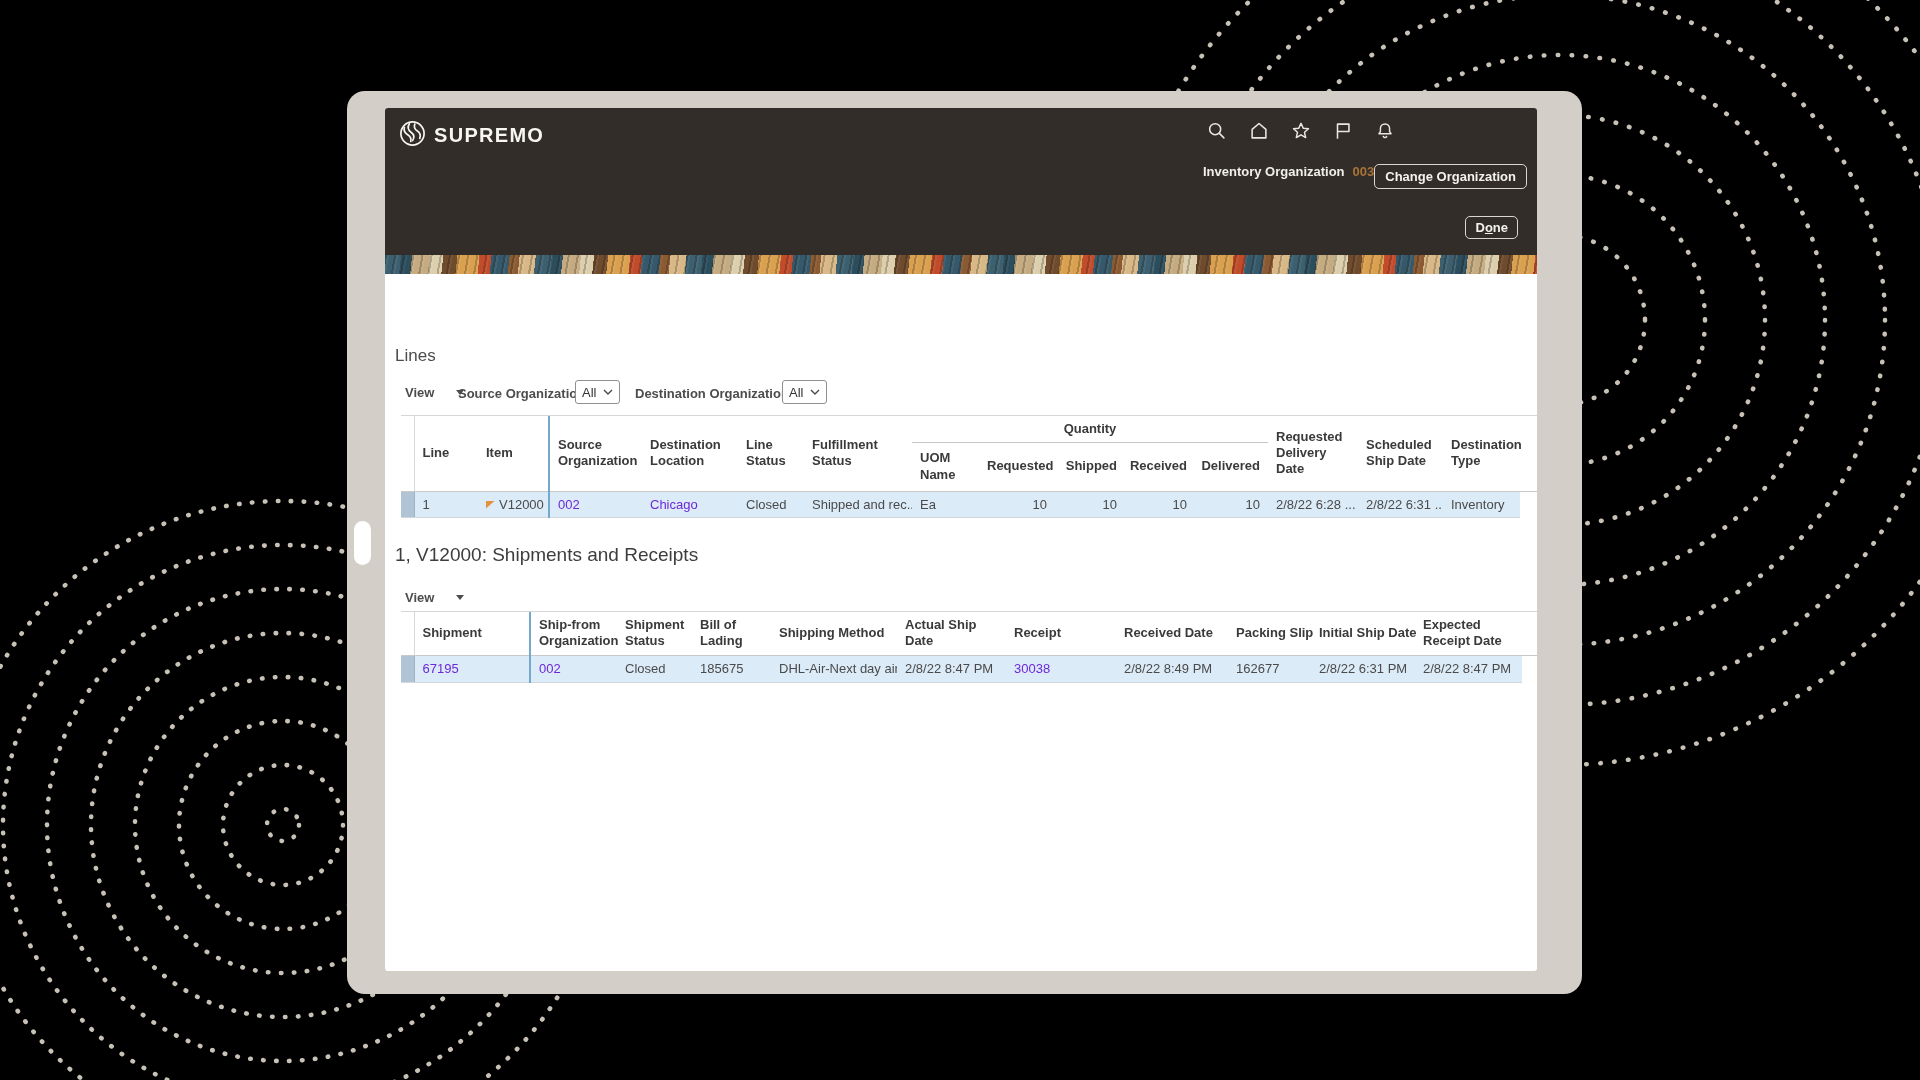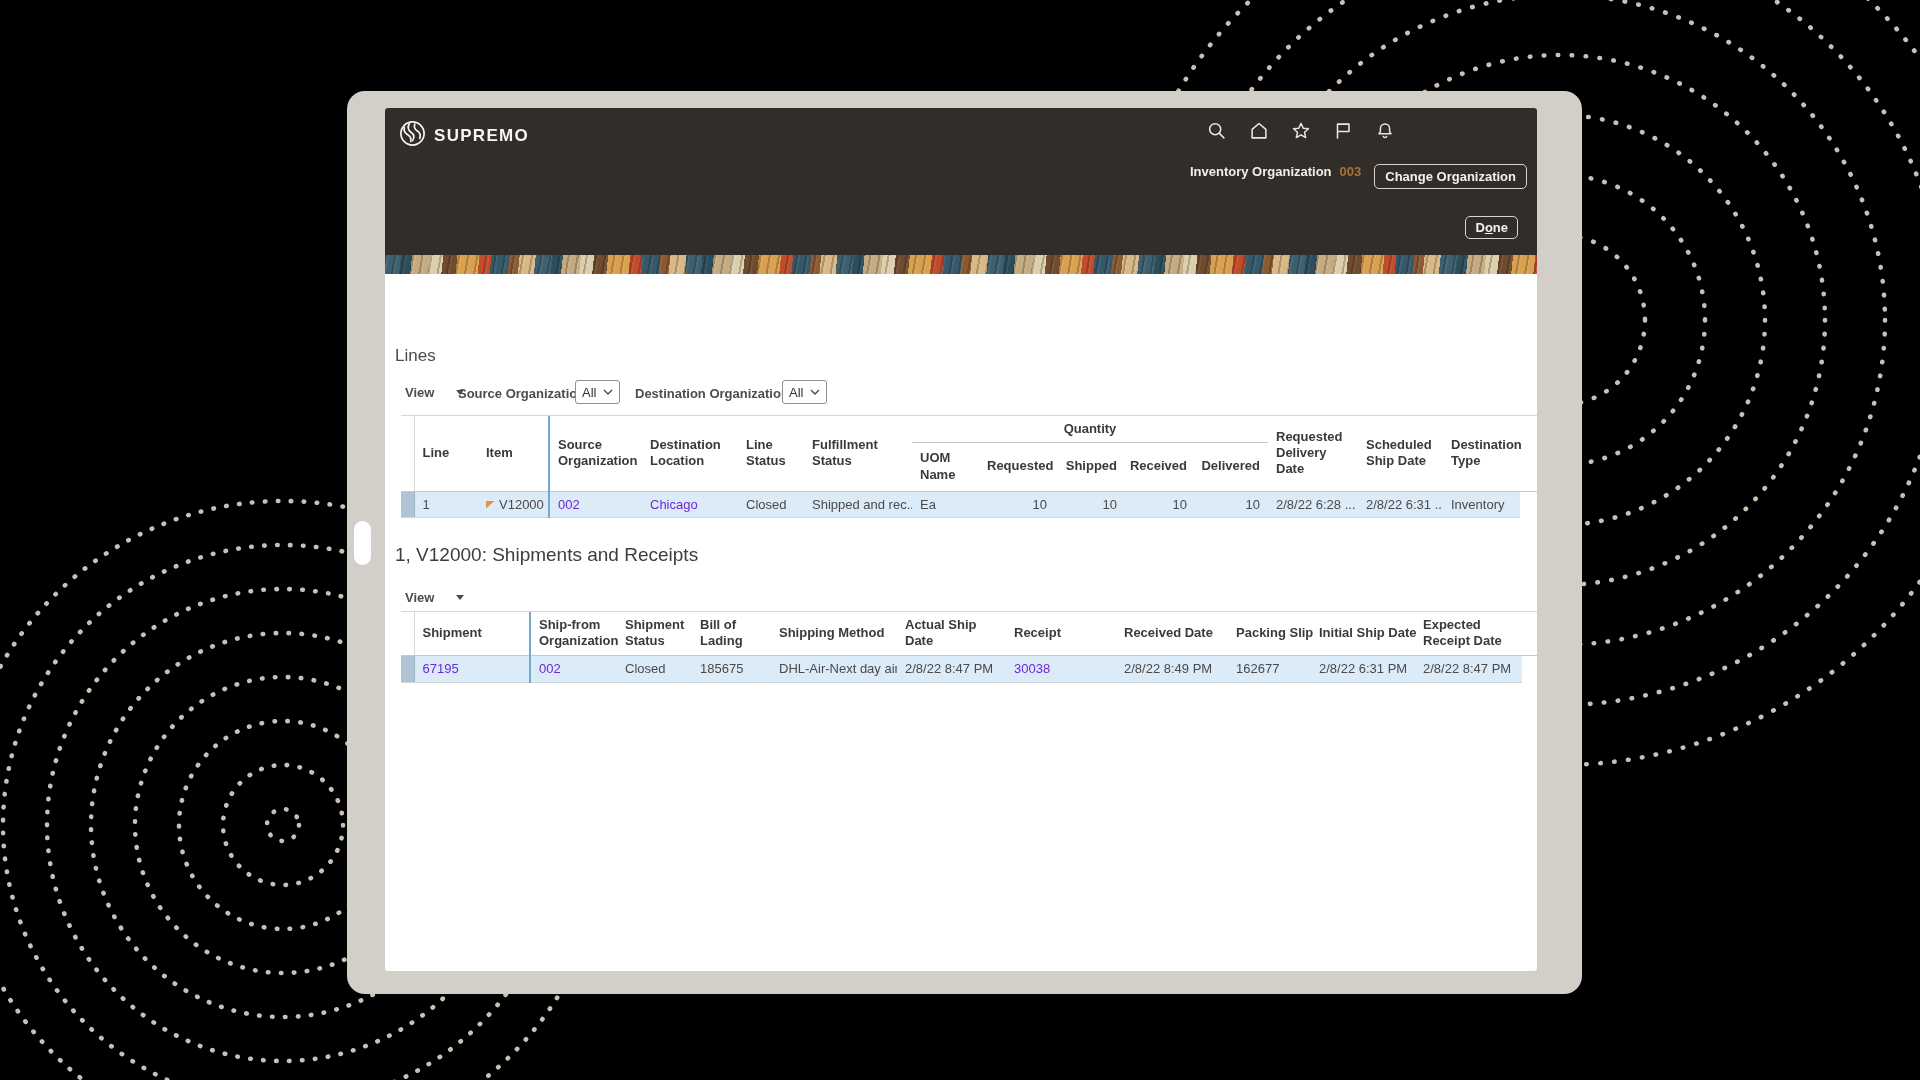--- a/index.html
+++ b/index.html
@@ -20,32 +20,32 @@
     background:#ffffff; border-radius:9px;
   }
   .content {
     position:absolute; left:38px; top:17px; width:1152px; height:863px;
     background:#ffffff; border-radius:3px; overflow:hidden;
   }
 
   
   .app-header { position:absolute; left:0; top:0; width:1152px; height:147px; background:#322d28; }
   .brand { position:absolute; left:14px; top:12px; display:flex; align-items:center; gap:8px; color:#fff; }
-  .brand-name { font-size:17px; font-weight:bold; letter-spacing:1.3px; color:#f7f6f3; }
+  .brand-name { font-size:20px; font-weight:bold; letter-spacing:1.3px; color:#f7f6f3; }
   .top-icons { position:absolute; left:820px; top:11px; display:flex; gap:19px; }
   .tool-icon { width:23px; height:23px; display:flex; align-items:center; justify-content:center; cursor:pointer; }
   .org-row { position:absolute; top:56px; right:10px; height:28px; display:flex; align-items:flex-start; }
   .org-label { color:#f1efeb; font-weight:bold; font-size:13px; }
   .org-value { color:#ab7238; font-weight:bold; font-size:13px; margin-left:8px; }
   .btn-dark {
     background:transparent; border:1.5px solid #d9d6d0; border-radius:5px;
     color:#f4f2ee; font-weight:bold; font-size:13px; padding:4px 10px;
     font-family:"Liberation Sans",sans-serif; cursor:pointer;
   }
-  .change-org-btn { margin-left:13px; }
+  .change-org-btn { }
   .page-title {
     position:absolute; left:14px; top:108px; font-family:"DejaVu Serif", serif;
     font-size:23px; color:#fbfaf8; letter-spacing:0.2px; font-weight:normal;
   }
   .done-btn { position:absolute; right:19px; top:108px; padding:3px 9px; }
   .done-btn .ak { text-decoration:underline; }
 
   
   .deco-strip {
     position:absolute; left:0; top:147px; width:1152px; height:19px;

